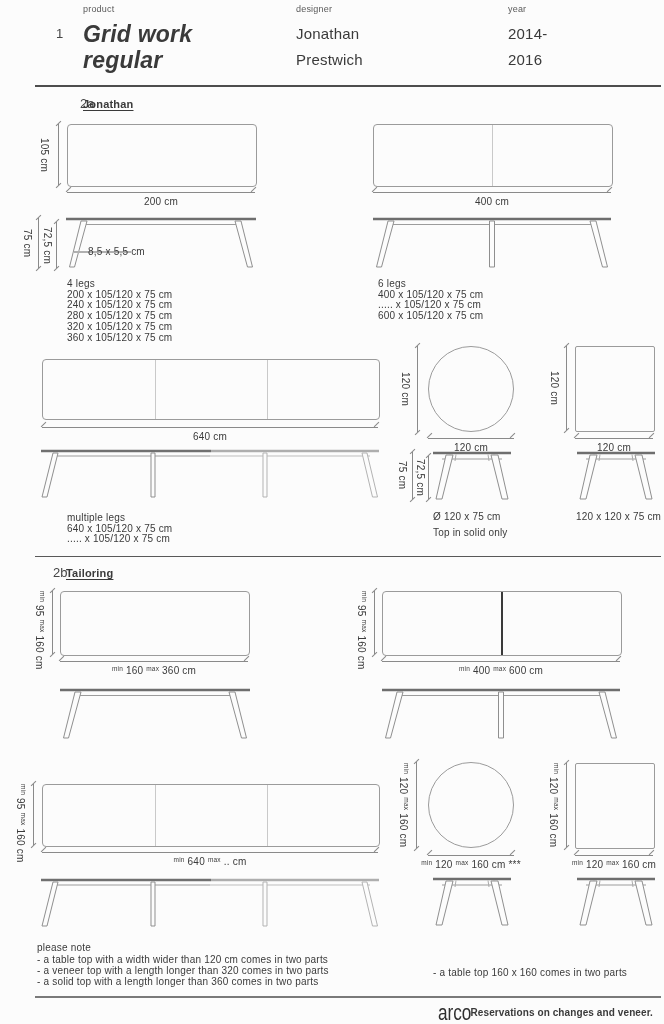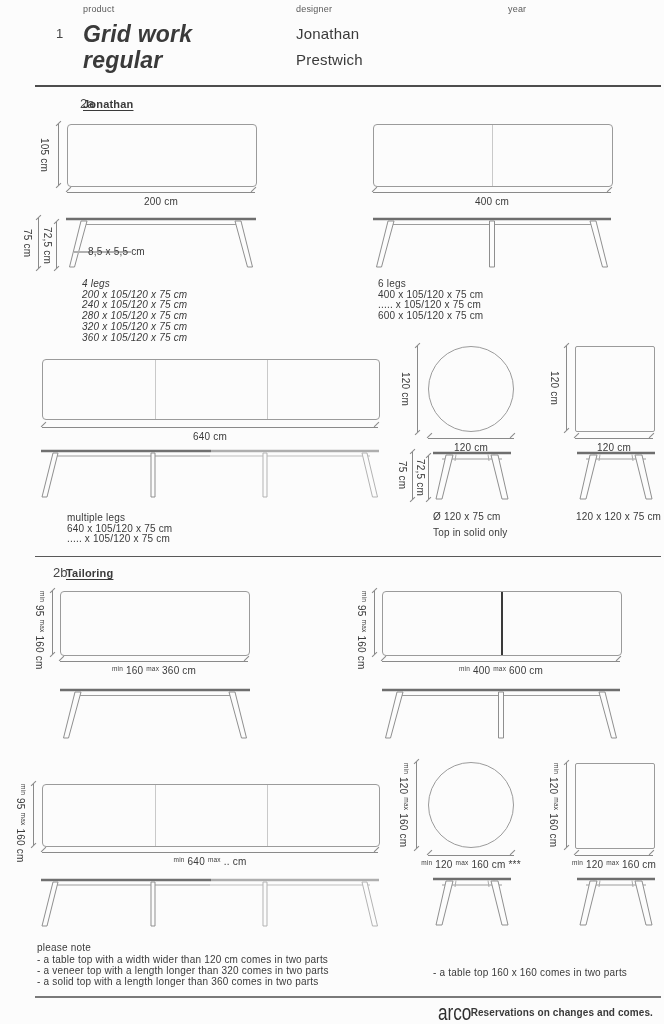--- a/index.html
+++ b/index.html
@@ -43,20 +43,24 @@
   <div class="abs h1" style="left:35px;top:21px;font-style:italic;">
     <div>Grid work</div>
     <div>regular</div>
   </div>
   <div class="abs lbl-sm" style="left:248px;top:4px;">designer</div>
   <div class="abs h1l" style="left:248px;top:21px;">
     <div>Jonathan</div>
     <div>Prestwich</div>
   </div>
   <div class="abs lbl-sm" style="left:460px;top:4px;">year</div>
+  <div class="abs h1l" style="left:460px;top:21px;">
+    <div>2014-</div>
+    <div>2016</div>
+  </div>
   <div class="rule" style="left:35px;top:85px;width:626px;height:1.5px;"></div>
 
   <div class="abs idx" style="left:5px;top:96px;margin-left:27px;">2a</div>
   <div class="abs sec-title" style="left:35px;top:98px;">Jonathan</div>
 
   <div class="top-rect" style="left:67px;top:124px;width:188px;height:61px;"></div>
   <div class="vdim" style="left:58px;top:124px;height:61px;"></div>
   <div class="vlabel" style="left:38px;top:124px;height:61px;">105 cm</div>
   <div class="hdim" style="left:67px;top:192px;width:188px;"></div>
   <div class="dim dimc" style="left:67px;top:196px;width:188px;">200 cm</div>
@@ -67,21 +71,21 @@
     <polygon points="16,4 22,4 9.5,50 4.5,50" fill="#fcfcfc" stroke="#8f8f8f" stroke-width="1"></polygon>
     <polygon points="170,4 176,4 187.5,50 182.5,50" fill="#fcfcfc" stroke="#8f8f8f" stroke-width="1"></polygon>
   </svg>
   <div class="vdim" style="left:38px;top:218px;height:50px;"></div>
   <div class="vlabel" style="left:21px;top:218px;height:50px;">75 cm</div>
   <div class="vdim" style="left:56px;top:222px;height:46px;"></div>
   <div class="vlabel" style="left:41px;top:222px;height:46px;">72,5 cm</div>
   <div class="abs" style="left:74px;top:251px;width:9px;height:2px;background:#b0b0b0;"></div>
   <div class="dim" style="left:88px;top:246px;">8,5 x 5,5 cm</div>
 
-  <div class="list" style="left:82px;top:279px;font-style:italic;">
+  <div class="list" style="left:67px;top:279px;">
     <div>4 legs</div>
     <div>200 x 105/120 x 75 cm</div>
     <div>240 x 105/120 x 75 cm</div>
     <div>280 x 105/120 x 75 cm</div>
     <div>320 x 105/120 x 75 cm</div>
     <div>360 x 105/120 x 75 cm</div>
   </div>
 
   <div class="top-rect" style="left:373px;top:124px;width:238px;height:61px;">
     <div class="div-l" style="left:118px;"></div>
@@ -253,15 +257,15 @@
   </svg>
 
   <div class="note" style="left:37px;top:942px;">please note</div>
   <div class="note" style="left:37px;top:954px;">- a table top with a width wider than 120 cm comes in two parts</div>
   <div class="note" style="left:37px;top:965px;">- a veneer top with a length longer than 320 comes in two parts</div>
   <div class="note" style="left:37px;top:976px;">- a solid top with a length longer than 360 comes in two parts</div>
   <div class="note" style="left:433px;top:967px;">- a table top 160 x 160 comes in two parts</div>
 
   <div class="rule" style="left:35px;top:996px;width:626px;height:1.5px;background:#7a7a7a;"></div>
   <div class="logo" style="left:438px;top:1000px;">arco</div>
-  <div class="disc" style="left:453px;top:1007px;width:200px;">Reservations on changes and comes.</div>
+  <div class="disc" style="left:453px;top:1007px;width:200px;">Reservations on changes and veneer.</div>
 
 </div>
 
 </body></html>

